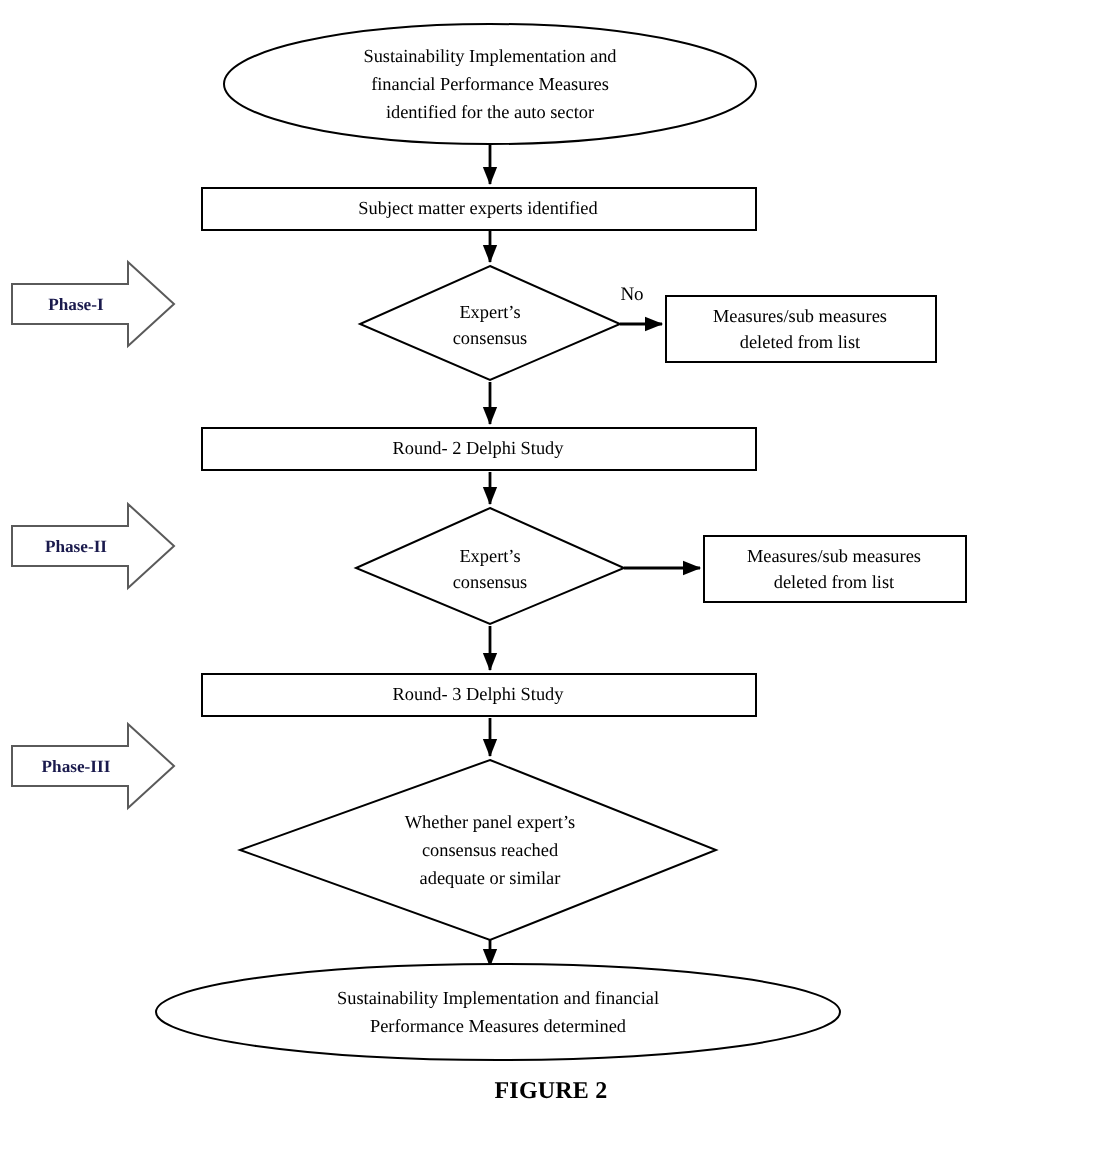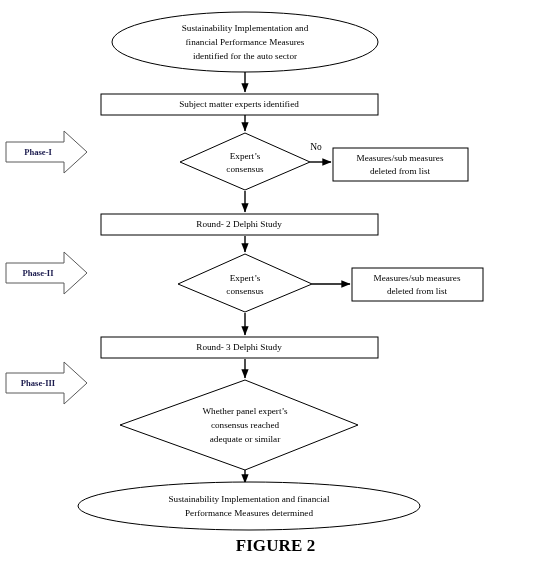--- a/index.html
+++ b/index.html
@@ -64,21 +64,21 @@
     stroke-width: 1.4;
     fill: none;
   }
   .caption {
     position: absolute;
     left: 0;
     width: 551px;
     text-align: center;
     font-family: "Liberation Serif", "DejaVu Serif", serif;
     font-weight: bold;
-    font-size: 17px;
+    font-size: 12px;
     letter-spacing: 0.1px;
     color: #000000;
     line-height: 15px;
   }
   #caption-line1 { top: 538px; }
   #caption-line2 { top: 553px; font-size: 12.6px; }
 </style>
 </head>
 <body>
 

